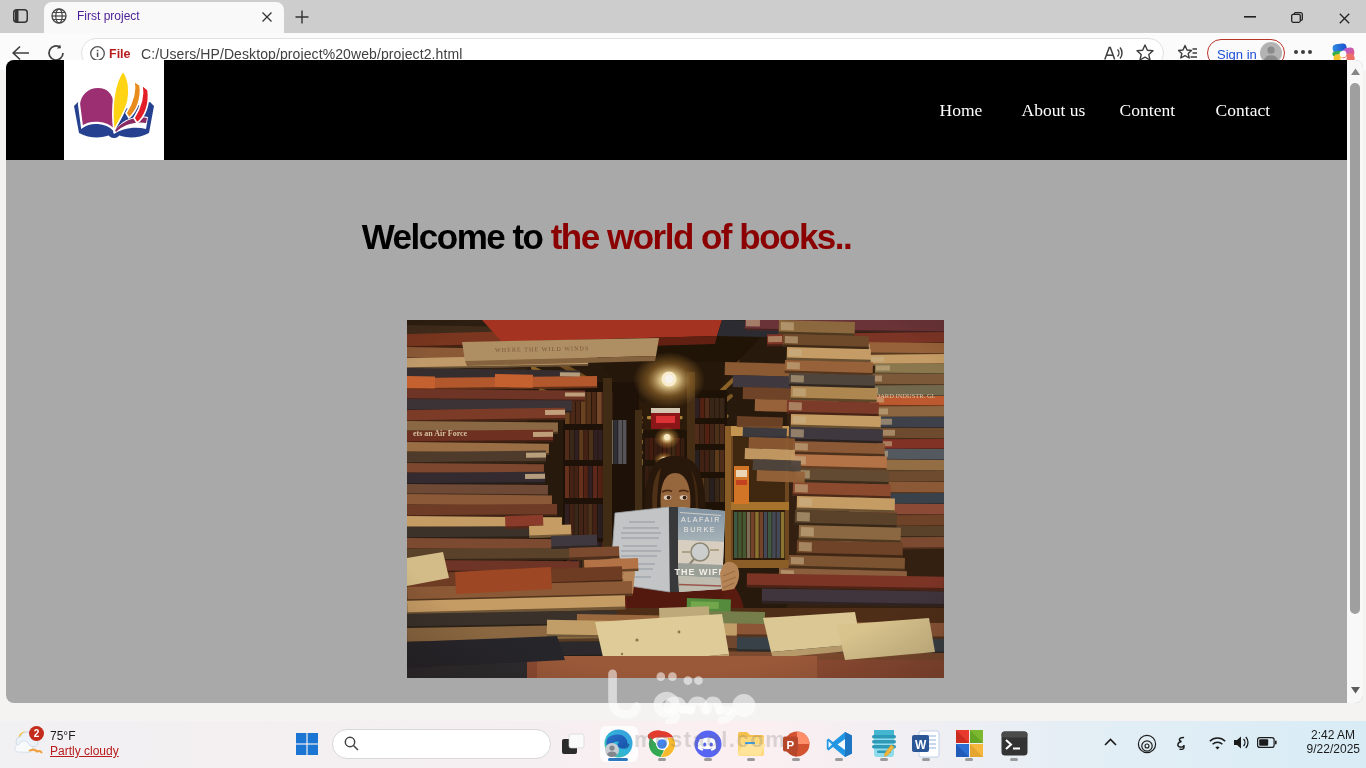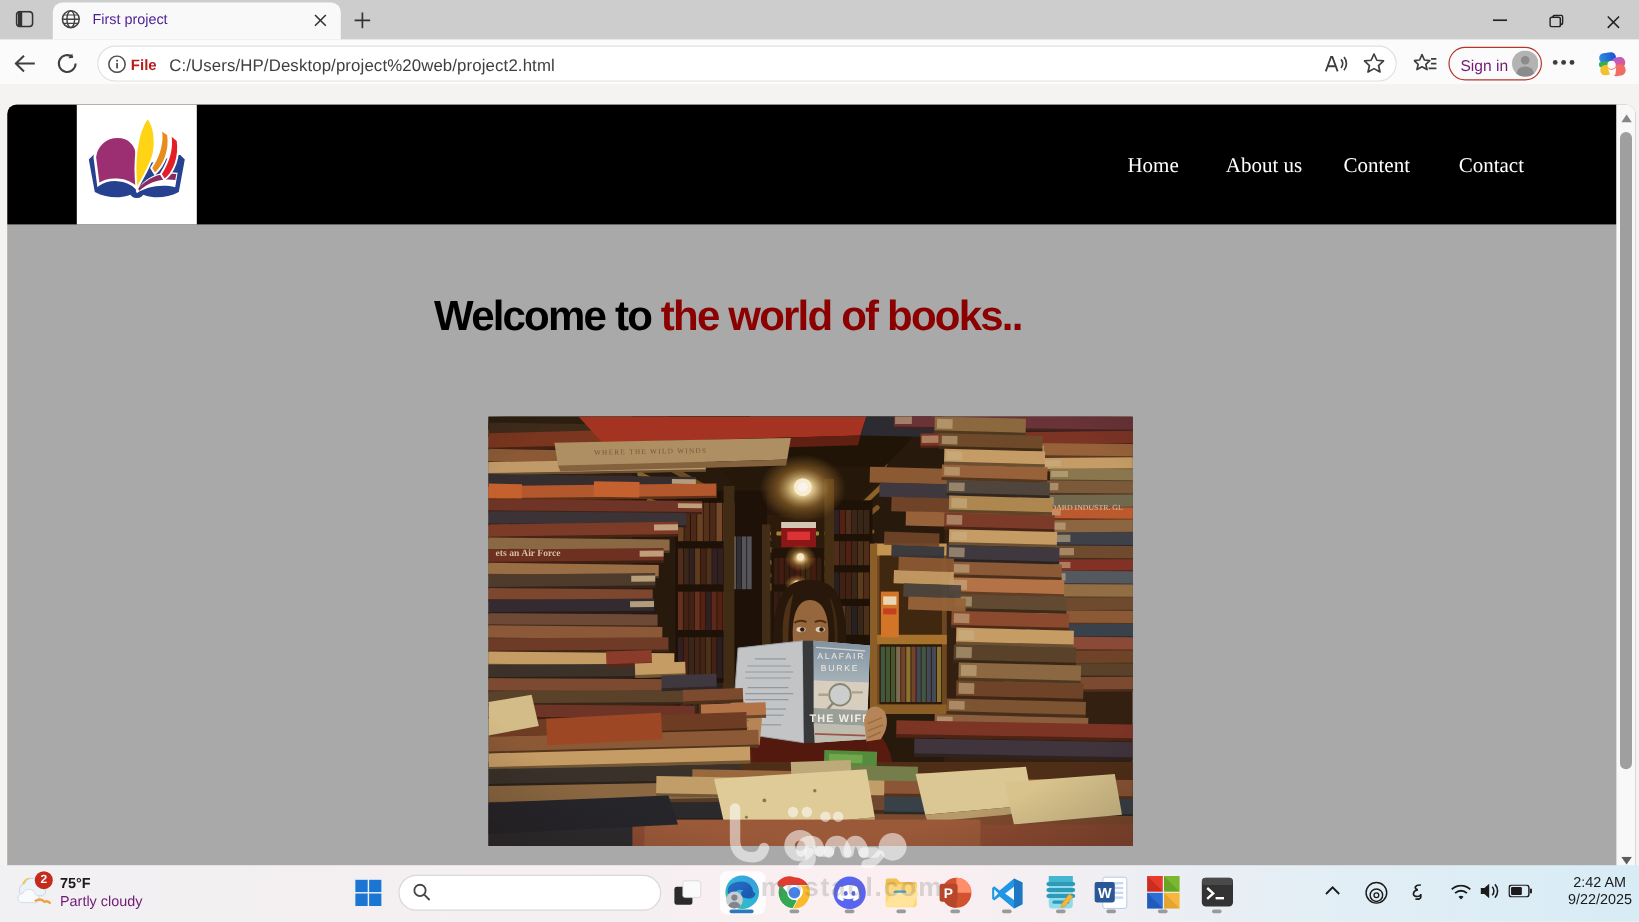--- a/index.html
+++ b/index.html
@@ -7,21 +7,21 @@
   .abs { position:absolute; }
   
   #tabbar { position:absolute; left:0; top:0; width:1366px; height:33px; background:#cdcdcd; }
   #tab { position:absolute; left:44px; top:2px; width:240px; height:31px; background:#f9f9f9; border-radius:8px 8px 0 0; }
   #tabtitle { position:absolute; left:77px; top:9px; font-size:12px; color:#4c1d95; }
   #toolbar { position:absolute; left:0; top:33px; width:1366px; height:37px; background:#fbfbfb; }
   #addrbar { position:absolute; left:81px; top:38px; width:1083px; height:30px; background:#ffffff; border:1px solid #e1e1e1; border-radius:15px; }
   #addrtext { position:absolute; left:141px; top:46px; font-size:14px; color:#404040; letter-spacing:0.1px;}
   #filetext { position:absolute; left:109px; top:47px; font-size:12.5px; font-weight:bold; color:#b91c1c; }
   
-  #content { position:absolute; left:6px; top:87px; width:1357px; height:643px; background:#a9a9a9; border-radius:8px 8px 8px 8px; overflow:hidden; }
+  #content { position:absolute; left:6px; top:60px; width:1357px; height:643px; background:#a9a9a9; border-radius:8px 8px 8px 8px; overflow:hidden; }
   #pageheader { position:absolute; left:0; top:0; width:1341px; height:100px; background:#000; }
   #logobox { position:absolute; left:58px; top:0px; width:100px; height:100px; background:#fff; }
   .nav { position:absolute; top:0; height:100px; line-height:100px; color:#fff; font-family:"Liberation Serif", serif; font-size:17.5px; }
   #h1line { position:absolute; left:0; top:157px; width:1201px; text-align:center; font-size:35px; font-weight:bold; color:#000; letter-spacing:-1.5px;}
   #h1line .red { color:#8b0000; }
   #h2line { position:absolute; left:0; top:212px; width:1341px; text-align:center; font-size:25px; font-weight:bold; color:#0000f0; letter-spacing:-0.25px; }
   #photo { position:absolute; left:401px; top:260px; width:537px; height:358px; }
   
   #sbtrack { position:absolute; right:0; top:0; width:16px; height:643px; background:#f8f8f8; }
   #sbthumb { position:absolute; right:3px; top:23px; width:10px; height:531px; background:#9f9f9f; border-radius:5px; }
@@ -98,21 +98,21 @@
 <svg class="abs" style="left:1136px;top:44px" width="18" height="17" viewBox="0 0 18 17">
   <path d="M9,1 L11.4,6.2 L17,6.8 L12.8,10.6 L14,16 L9,13.2 L4,16 L5.2,10.6 L1,6.8 L6.6,6.2 Z" fill="none" stroke="#3d3d3d" stroke-width="1.4" stroke-linejoin="round"></path>
 </svg>
 
 <svg class="abs" style="left:1178px;top:44px" width="20" height="18" viewBox="0 0 20 18">
   <path d="M7,1.5 L9,6 L13.5,6.5 L10.2,9.6 L11.2,14 L7,11.7 L2.8,14 L3.8,9.6 L0.5,6.5 L5,6 Z" fill="none" stroke="#3d3d3d" stroke-width="1.4" stroke-linejoin="round"></path>
   <path d="M14.5,5 H19 M14.5,9 H19 M12.5,13 H19" stroke="#3d3d3d" stroke-width="1.4"></path>
 </svg>
 
 <div class="abs" style="left:1207px;top:39px;width:78px;height:28px;border:1.6px solid #b8352a;border-radius:14px;"></div>
-<div class="abs" style="left:1217px;top:47px;font-size:13px;color:#701a75;">Sign in</div>
+<div class="abs" style="left:1217px;top:47px;font-size:13px;color:#1d4ed8;">Sign in</div>
 <svg class="abs" style="left:1260px;top:42px" width="22" height="22" viewBox="0 0 22 22">
   <circle cx="11" cy="11" r="11" fill="#b3b3b3"></circle>
   <circle cx="11" cy="8.2" r="3.6" fill="#8b8b8b"></circle>
   <path d="M3.5,19 a7.8,7.8 0 0 1 15,0 a11,11 0 0 1 -15,0 Z" fill="#8b8b8b"></path>
 </svg>
 
 <div class="abs" style="left:1294px;top:50px;width:4px;height:4px;border-radius:2px;background:#3d3d3d"></div>
 <div class="abs" style="left:1301px;top:50px;width:4px;height:4px;border-radius:2px;background:#3d3d3d"></div>
 <div class="abs" style="left:1308px;top:50px;width:4px;height:4px;border-radius:2px;background:#3d3d3d"></div>
 
@@ -700,22 +700,22 @@
 
 <div id="taskbar"></div>
 
 <svg class="abs" style="left:14px;top:728px" width="32" height="30" viewBox="0 0 32 30">
   <circle cx="11" cy="10" r="6.5" fill="#fcc42c"></circle>
   <path d="M5,18 a5,5 0 0 1 1.5,-9.5 a7,7 0 0 1 13.5,1.5 a4.5,4.5 0 0 1 1.5,8.5 Z" fill="#ecf2f8" stroke="#c8d6e4" stroke-width="0.8"></path>
   <path d="M3,24 a4,4 0 0 1 2,-7.5 a5.5,5.5 0 0 1 10.5,1 a3.5,3.5 0 0 1 1,6.8 Z" fill="#f8fafc" stroke="#d0dce8" stroke-width="0.8"></path>
   <path d="M15,23 q5,-3 8,0.5 q3,-1.5 5,1.5" fill="none" stroke="#f0a03c" stroke-width="2"></path>
 </svg>
 <div class="abs" style="left:29px;top:726px;width:15px;height:15px;border-radius:8px;background:#c42b1c;color:#fff;font-size:10px;text-align:center;line-height:15px;font-weight:bold;">2</div>
-<div class="abs" style="left:50px;top:729px;font-size:12px;color:#1b1b1b;font-weight:bold;">75°F</div>
-<div class="abs" style="left:50px;top:744px;font-size:12px;color:#701a75;">Partly cloudy</div>
+<div class="abs" style="left:50px;top:729px;font-size:12px;color:#1b1b1b;font-weight:normal;">75°F</div>
+<div class="abs" style="left:50px;top:744px;font-size:12px;color:#b91c1c;text-decoration:underline;">Partly cloudy</div>
 
 <svg class="abs" style="left:296px;top:733px" width="22" height="22" viewBox="0 0 22 22">
   <rect x="0" y="0" width="10.4" height="10.4" fill="#1b76d3"></rect>
     <rect x="11.6" y="0" width="10.4" height="10.4" fill="#1b76d3"></rect>
   <rect x="0" y="11.6" width="10.4" height="10.4" fill="#1b76d3"></rect>
     <rect x="11.6" y="11.6" width="10.4" height="10.4" fill="#1b76d3"></rect>
 </svg>
 
 <div class="abs" style="left:332px;top:729px;width:219px;height:30px;background:#ffffff;border:1px solid #d8d8d8;border-radius:15px;"></div>
 <svg class="abs" style="left:344px;top:736px" width="15" height="15" viewBox="0 0 15 15">

